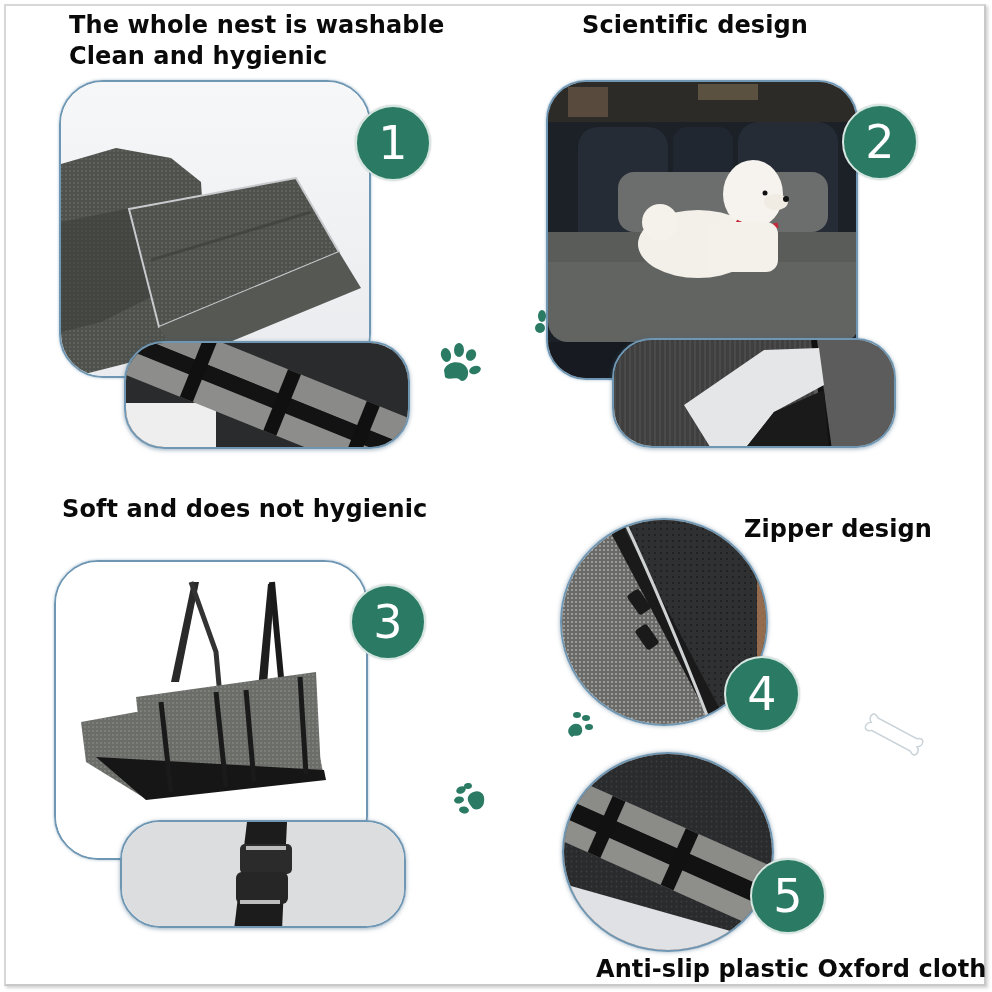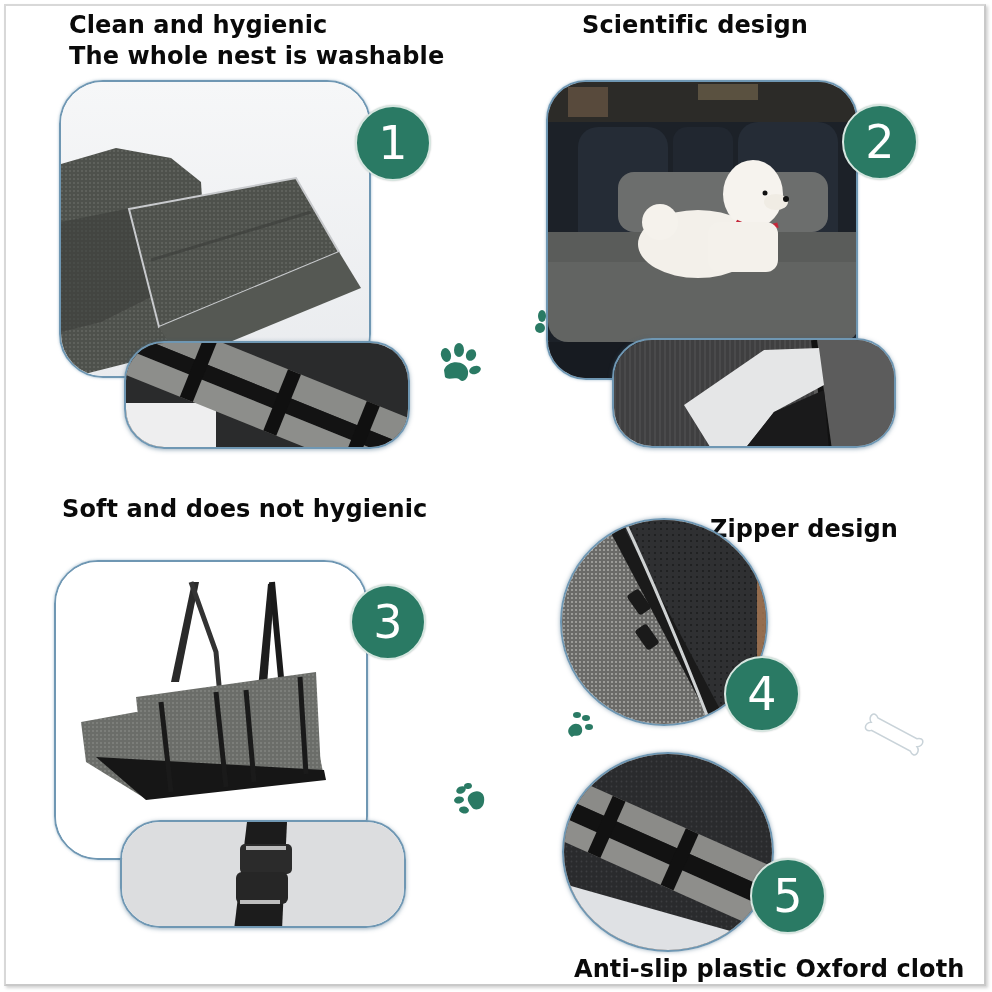--- a/index.html
+++ b/index.html
@@ -39,22 +39,22 @@
   }
   .deco { position: absolute; }
   svg { display: block; }
 </style>
 </head>
 <body>
 
 <div class="frame"></div>
 
 <div class="heading" style="left:69px; top:10px;">
+  <div>The whole nest is washable</div>
   <div>Clean and hygienic</div>
-  <div>The whole nest is washable</div>
 </div>
 
 <div class="photo" style="left:59px; top:80px; width:312px; height:298px; border-radius:44px;">
   <svg width="312" height="298" viewBox="0 0 312 298">
     <defs>
       <linearGradient id="bg1" x1="0" y1="0" x2="0" y2="1">
         <stop offset="0" stop-color="#f6f7f8"></stop>
           <stop offset="1" stop-color="#e9ebee"></stop>
       </linearGradient>
       <pattern id="fab1" width="4" height="4" patternUnits="userSpaceOnUse">
@@ -174,21 +174,21 @@
     <path d="M125 0 L165 0 L160 108 L112 108 Z" fill="#1c1c1c"></path>
     <rect x="118" y="22" width="52" height="30" rx="5" fill="#2b2b2b"></rect>
     <rect x="124" y="24" width="40" height="4" fill="#bdbdbd"></rect>
     <rect x="114" y="50" width="52" height="32" rx="6" fill="#262626"></rect>
     <rect x="118" y="78" width="40" height="4" fill="#bdbdbd"></rect>
   </svg>
 </div>
 
 <div class="badge" style="left:350px; top:584px;">3</div>
 
-<div class="heading" style="left:710px; top:514px;">
+<div class="heading" style="left:744px; top:514px;">
   <div>Zipper design</div>
 </div>
 
 <div class="circle" style="left:560px; top:518px; width:208px; height:208px;">
   <svg width="208" height="208" viewBox="0 0 208 208">
     <defs>
       <pattern id="knit4" width="4" height="4" patternUnits="userSpaceOnUse">
         <rect width="4" height="4" fill="#6a6a68"></rect>
           <rect x="1" y="1" width="2" height="2" fill="#9b9b98"></rect>
       </pattern>
@@ -224,21 +224,21 @@
       <rect x="-40" y="92" width="300" height="18" fill="#121212"></rect>
       <rect x="-40" y="110" width="300" height="22" fill="#8e8e8b"></rect>
       <rect x="30" y="70" width="14" height="62" fill="#111"></rect>
       <rect x="110" y="70" width="14" height="62" fill="#111"></rect>
     </g>
   </svg>
 </div>
 
 <div class="badge" style="left:750px; top:858px;">5</div>
 
-<div class="heading" style="left:574px; top:954px;">
+<div class="heading" style="left:596px; top:954px;">
   <div>Anti-slip plastic Oxford cloth</div>
 </div>
 
 <div class="deco" style="left:438px; top:343px;">
   <svg width="44" height="42" viewBox="0 0 44 42">
     <g fill="#2a7a64">
       <ellipse cx="8" cy="12" rx="5" ry="7" transform="rotate(-15 8 12)"></ellipse>
       <ellipse cx="21" cy="7" rx="5" ry="7"></ellipse>
       <ellipse cx="33" cy="12" rx="5" ry="6" transform="rotate(25 33 12)"></ellipse>
       <ellipse cx="37" cy="27" rx="6" ry="4" transform="rotate(-20 37 27)"></ellipse>

